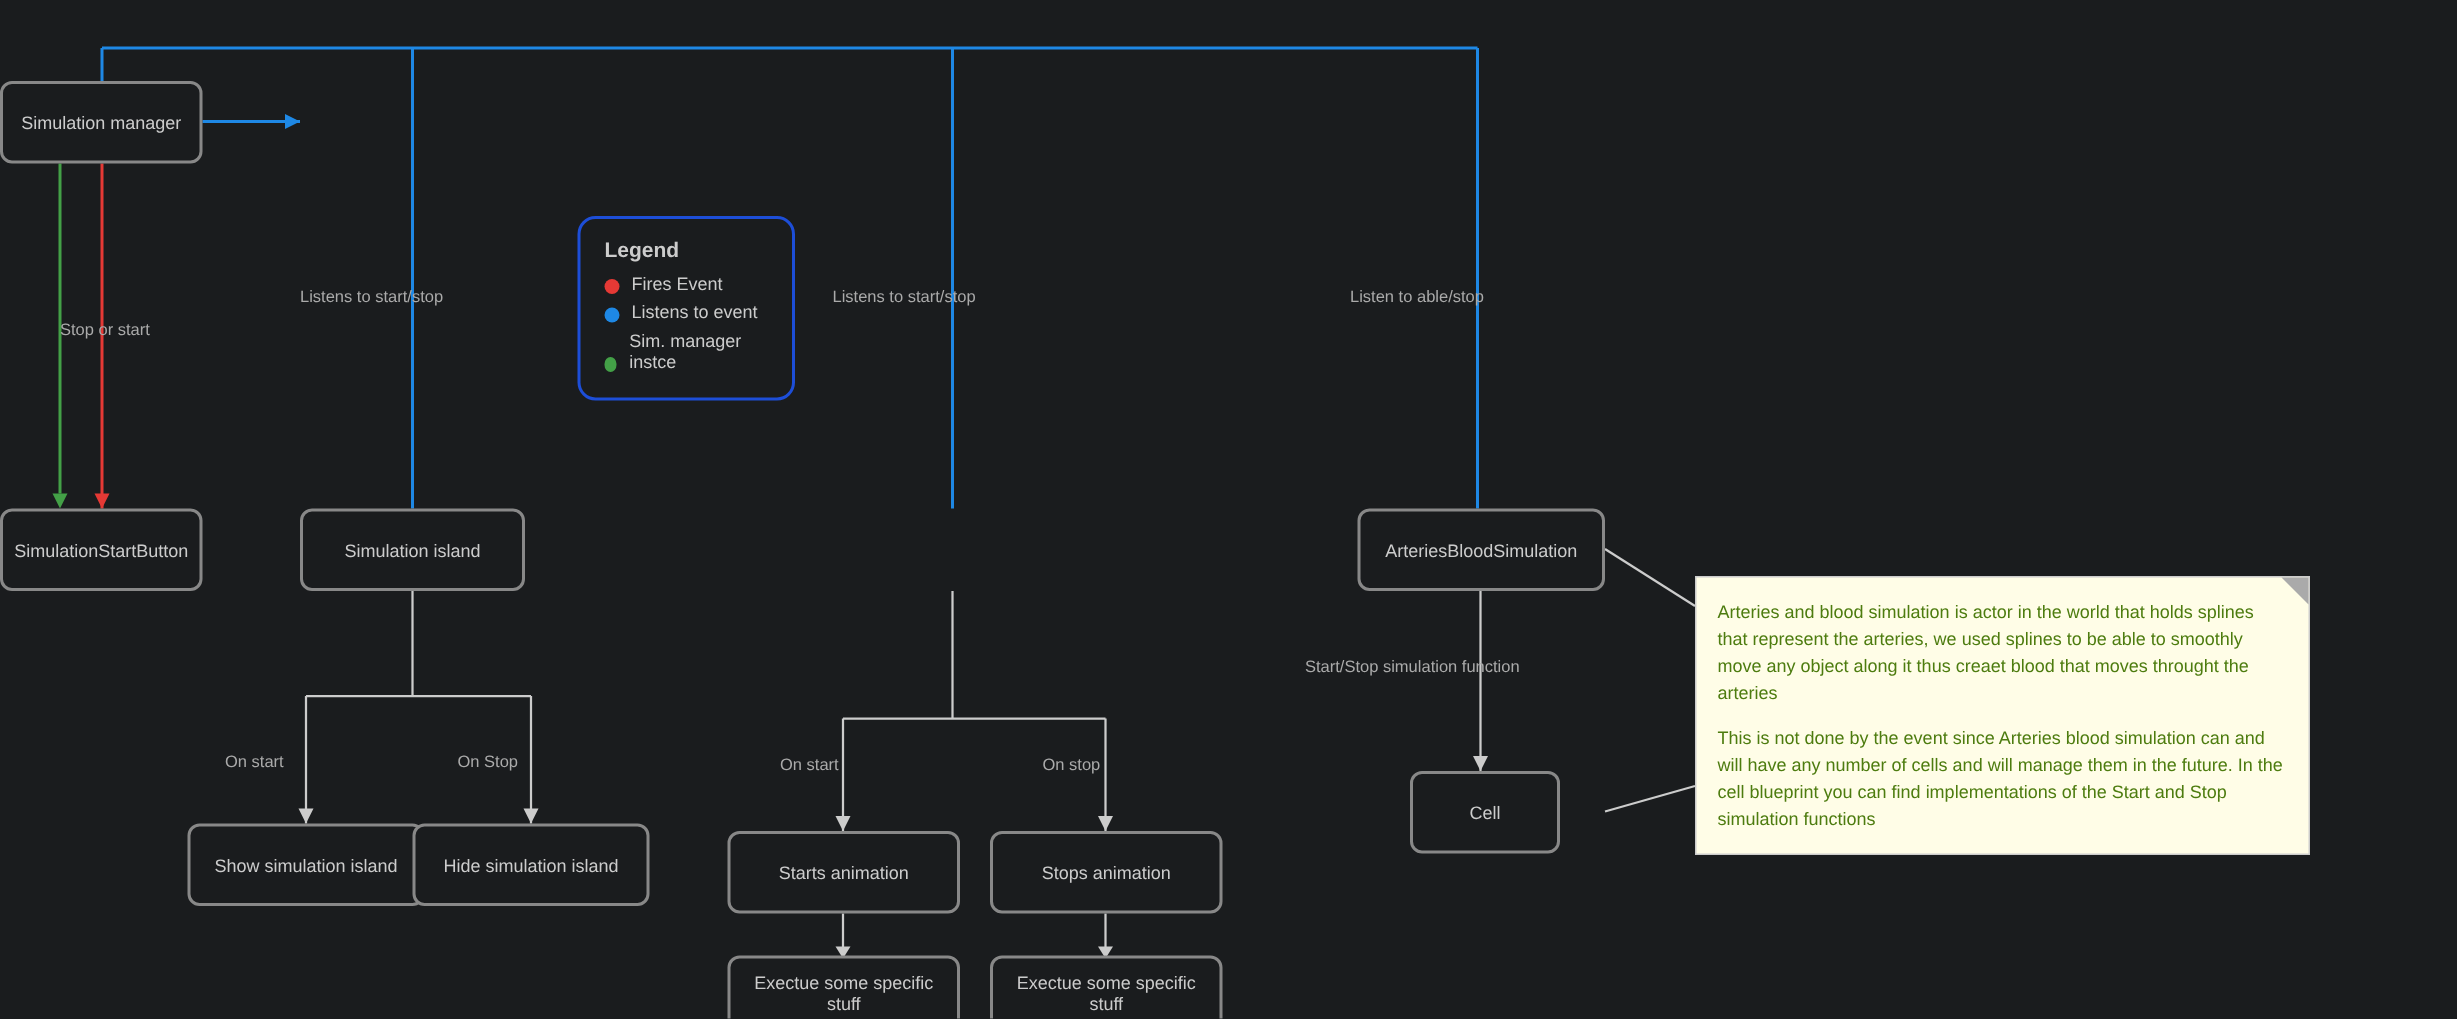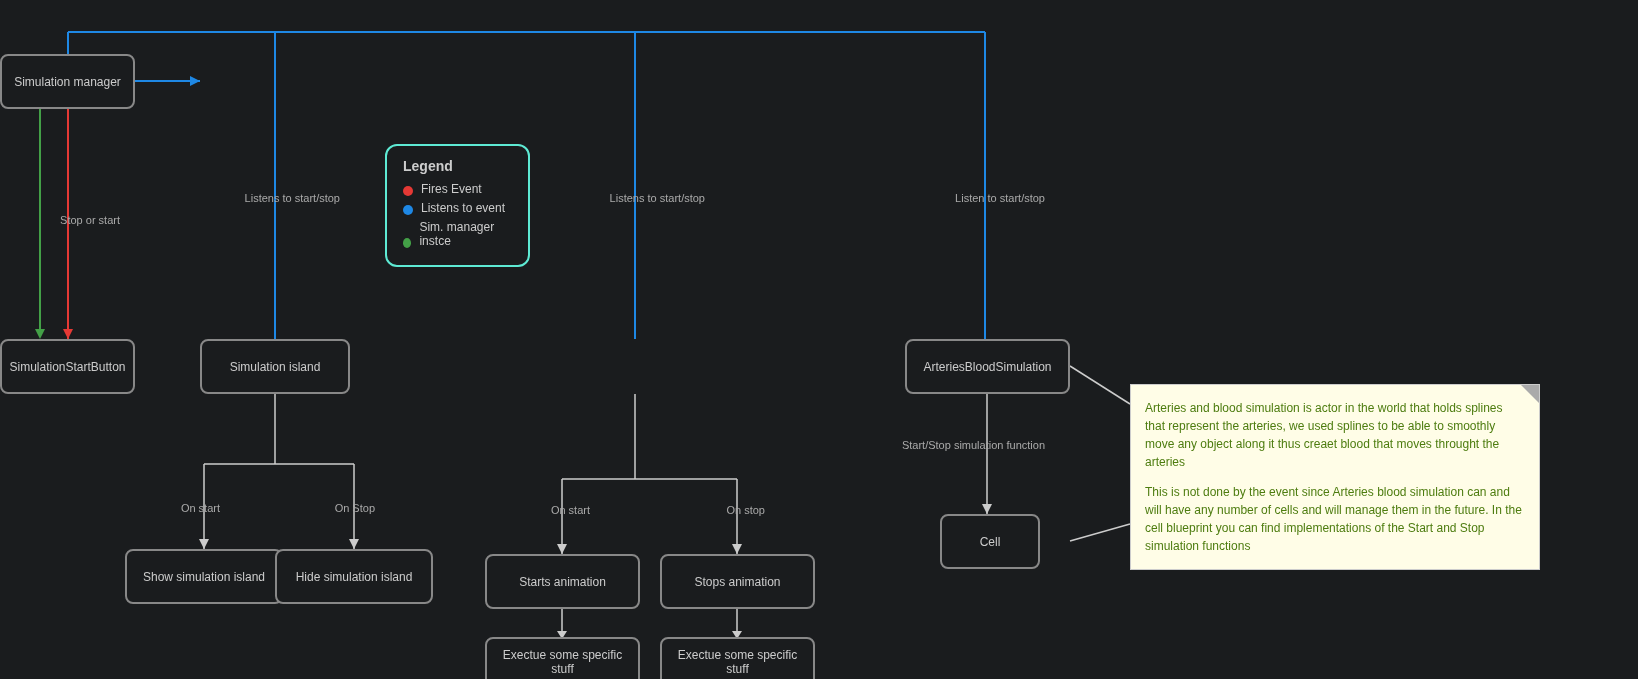--- a/index.html
+++ b/index.html
@@ -27,21 +27,21 @@
       color: #ccc;
       text-align: center;
       display: flex;
       align-items: center;
       justify-content: center;
       padding: 8px;
       font-size: 12px;
     }
     .legend-box {
       position: absolute;
-      border: 2px solid #5eead4;
+      border: 2px solid #1d4ed8;
       border-radius: 12px;
       background: #1a1c1e;
       padding: 12px 16px;
       color: #ccc;
     }
     .note-box {
       position: absolute;
       background: #fffde7;
       border: 1px solid #ccc;
       padding: 14px;
@@ -55,21 +55,21 @@
       position: absolute;
       top: 0; right: 0;
       width: 0; height: 0;
       border-left: 18px solid transparent;
       border-top: 18px solid #aaa;
     }
     .label-text {
       position: absolute;
       color: #aaa;
       font-size: 11px;
-      text-align: right;
+      text-align: left;
     }
     svg.lines {
       position: absolute;
       top: 0; left: 0;
       width: 1638px;
       height: 679px;
       pointer-events: none;
     }
     .dot {
       display: inline-block;
@@ -201,21 +201,21 @@
       <span>Sim. manager instce</span>
     </div>
   </div>
 
   <div class="label-text" style="left:40px; top:190px; width:80px;">Stop or start</div>
 
   <div class="label-text" style="left:200px; top:168px; width:140px;">Listens to start/stop</div>
 
   <div class="label-text" style="left:555px; top:168px; width:150px;">Listens to start/stop</div>
 
-  <div class="label-text" style="left:900px; top:168px; width:145px;">Listen to start/stop</div>
+  <div class="label-text" style="left:900px; top:168px; width:145px;">Listen to able/stop</div>
 
   <div class="label-text" style="left:870px; top:415px; width:175px;">Start/Stop simulation function</div>
 
   <div class="label-text" style="left:150px; top:478px; width:70px;">On start</div>
 
   <div class="label-text" style="left:305px; top:478px; width:70px;">On Stop</div>
 
   <div class="label-text" style="left:520px; top:480px; width:70px;">On start</div>
 
   <div class="label-text" style="left:695px; top:480px; width:70px;">On stop</div>

